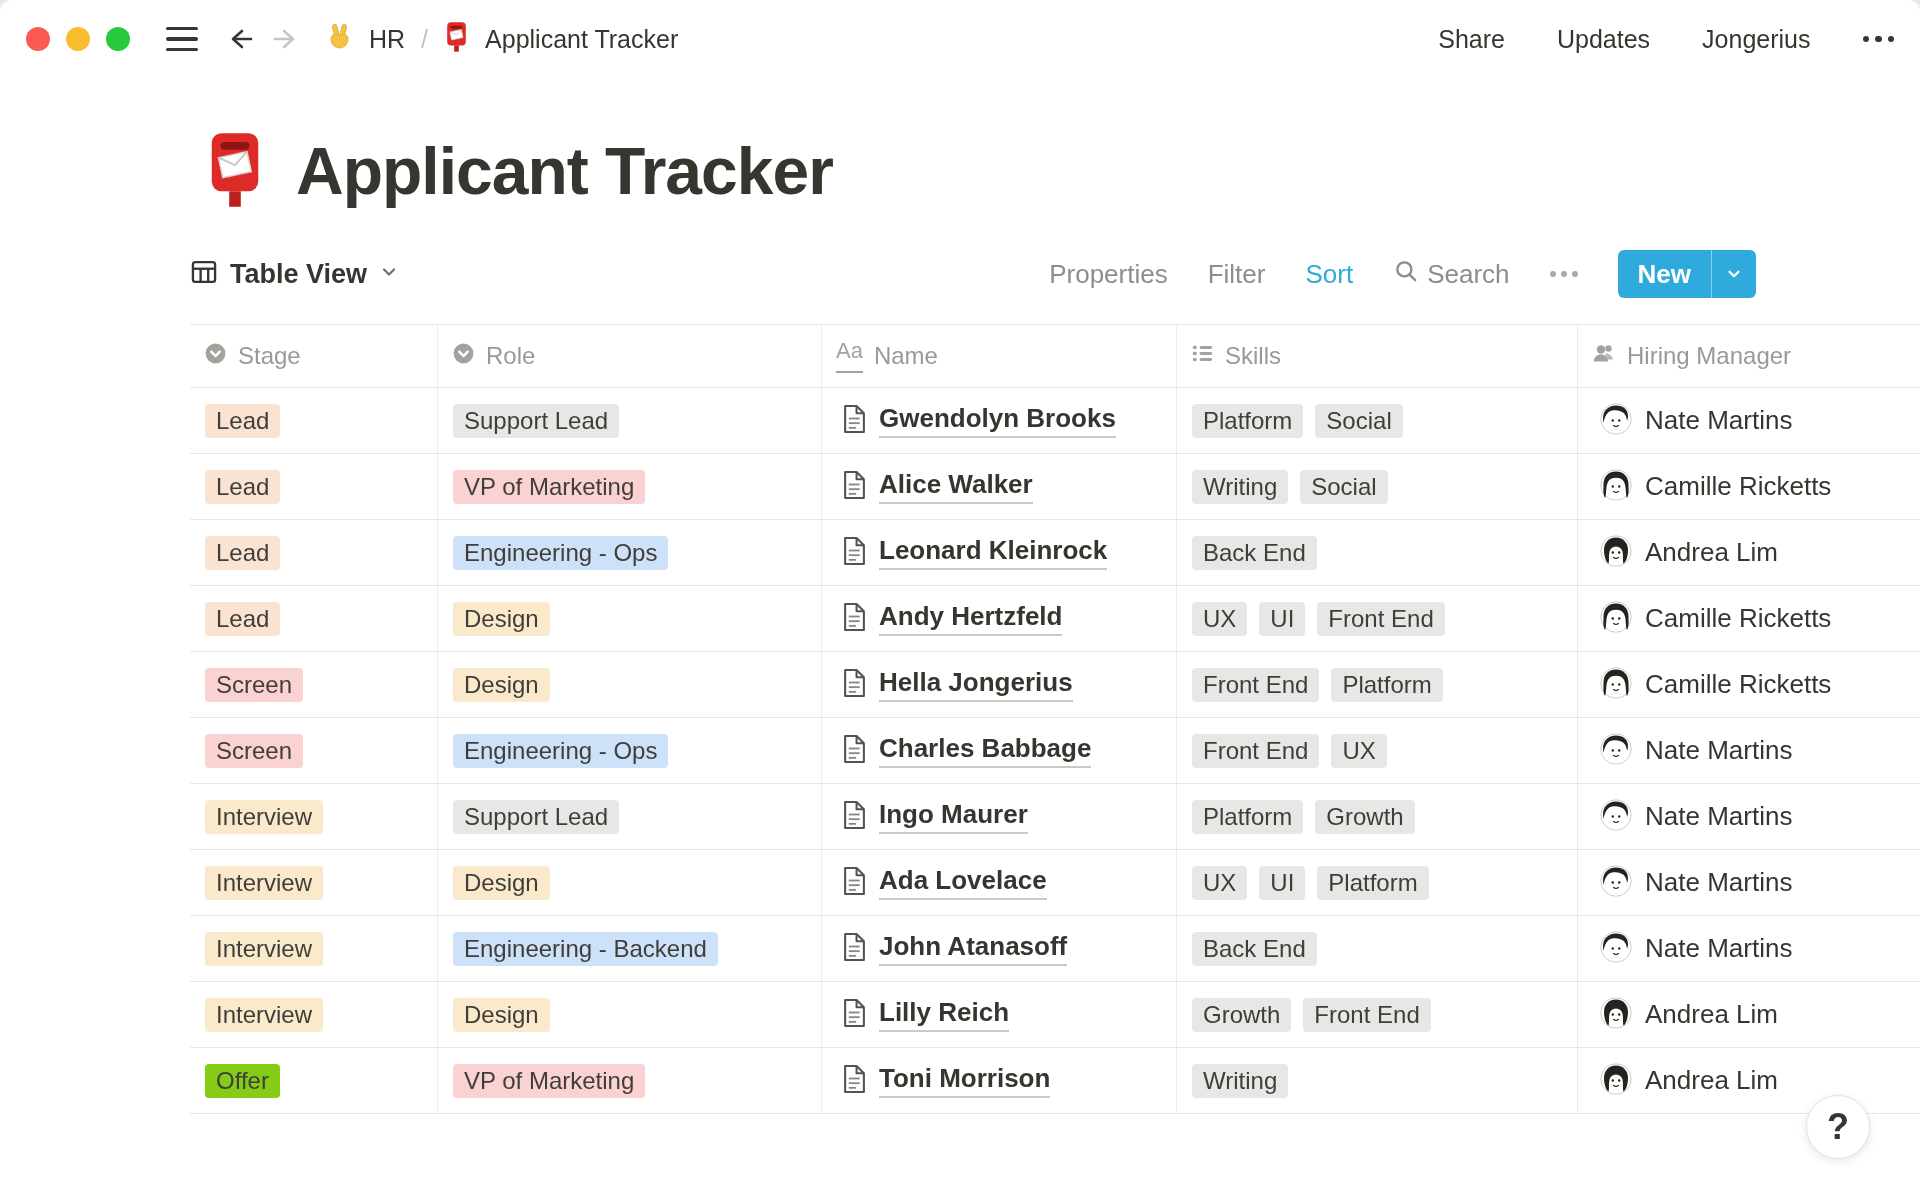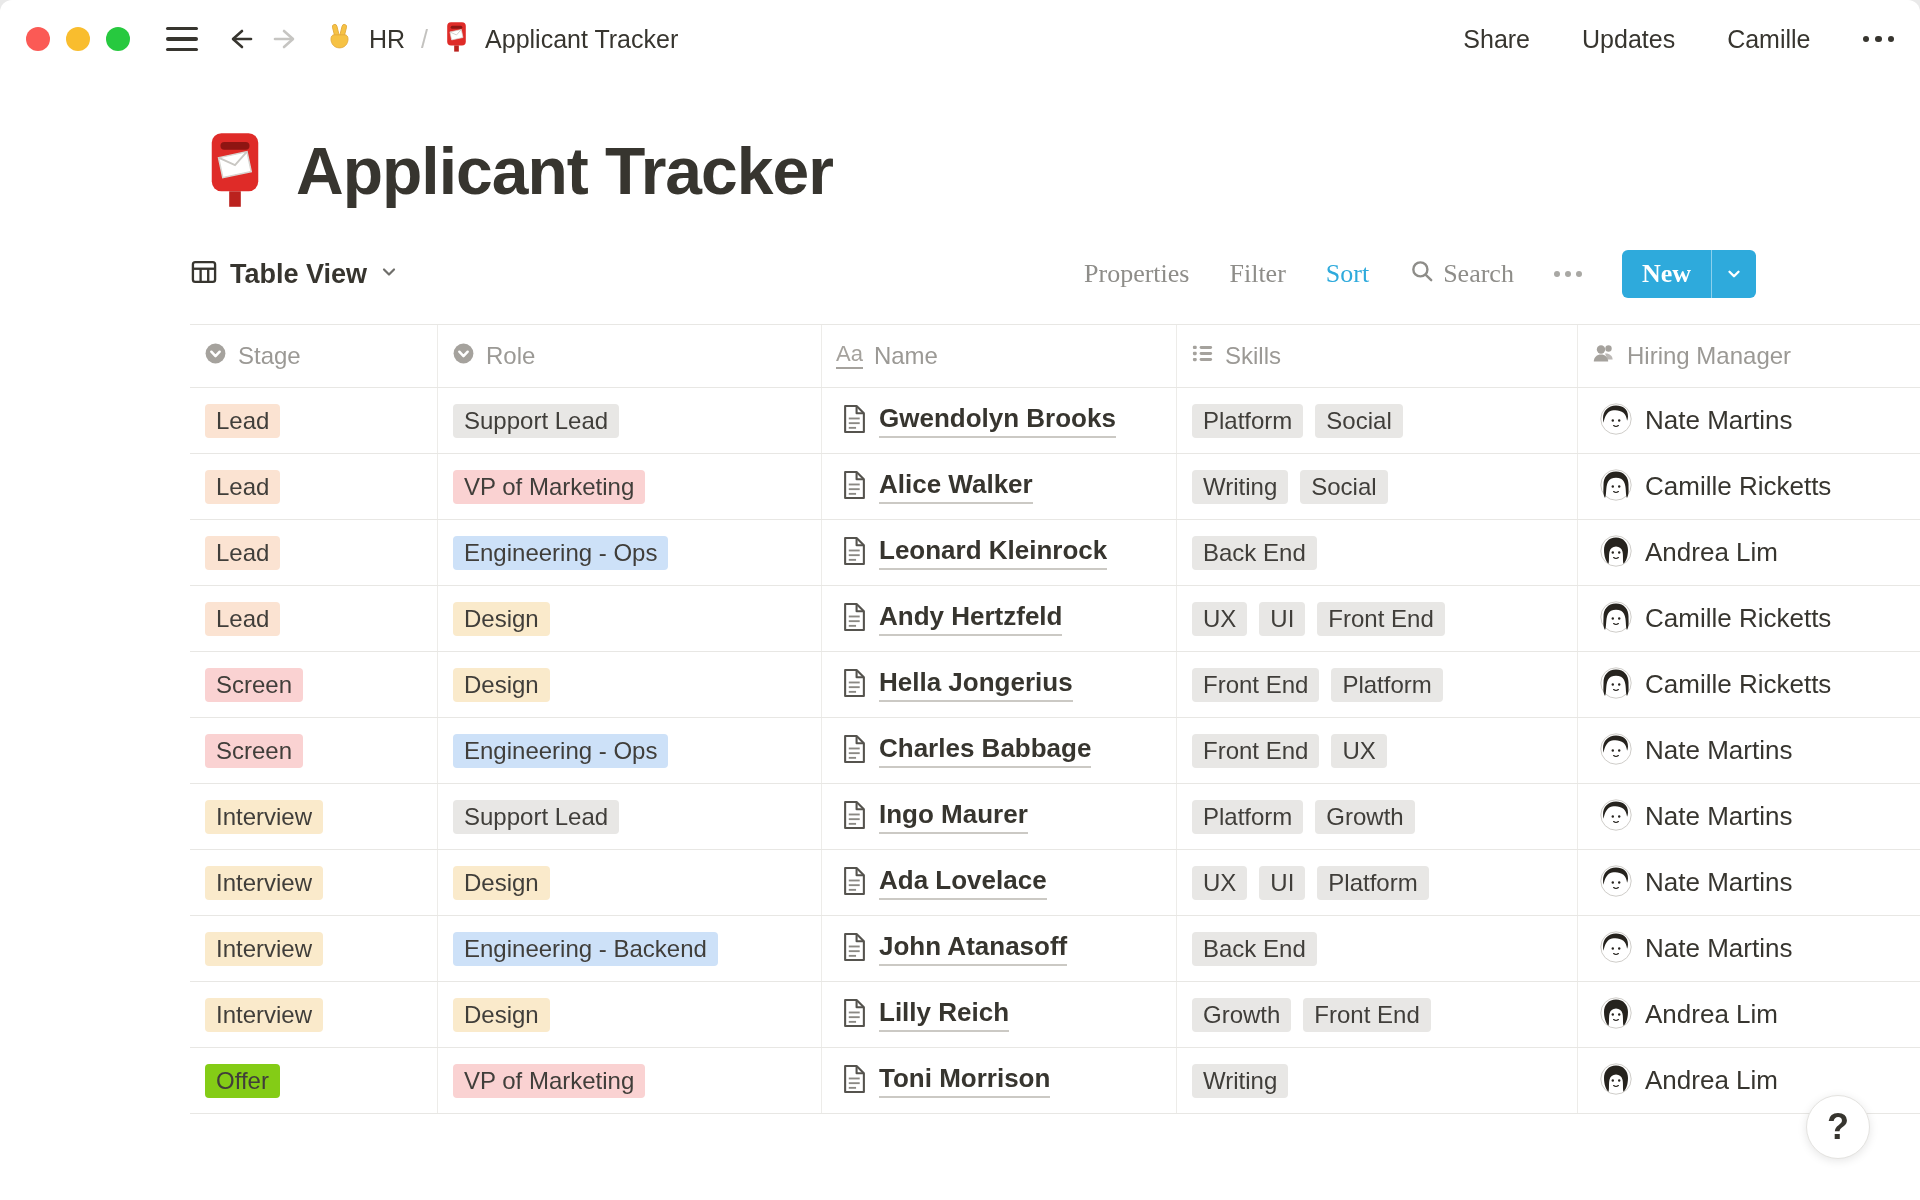--- a/index.html
+++ b/index.html
@@ -22,21 +22,21 @@
   .dots3 i { width:6.5px; height:6.5px; border-radius:50%; background:#37352F; }
 
   
   .titlewrap { margin:52px 0 0 204px; display:flex; align-items:center; gap:30px; }
   .pagetitle { font-size:66px; font-weight:700; letter-spacing:-1px; color:#37352F; }
 
   
   .toolbar { margin:36px 0 0 190px; width:1566px; display:flex; align-items:center; height:52px; }
   .viewsel { display:flex; align-items:center; gap:12px; cursor:pointer; }
   .viewsel .vlabel { font-size:27px; font-weight:600; }
-  .toolbar-right { margin-left:auto; display:flex; align-items:center; gap:40px; font-size:26px; color:#8E8D89;font-family:Liberation Serif, serif; }
+  .toolbar-right { margin-left:auto; display:flex; align-items:center; gap:40px; font-size:26px; color:#8E8D89; }
   .tool-item { cursor:pointer; display:flex; align-items:center; gap:8px; }
   .tool-dots { display:flex; gap:5px; }
   .tool-dots i { width:6px; height:6px; border-radius:50%; background:#A9A8A4; }
   .newbtn { display:flex; align-items:stretch; height:48px; border-radius:6px; overflow:hidden; cursor:pointer;text-align:right; }
   .newbtn .nb-main { display:flex; align-items:center; padding:0 20px; color:#fff; font-size:26px; font-weight:700; }
   .newbtn .nb-split { width:1px; background:rgba(255,255,255,0.45); }
   .newbtn .nb-caret { width:44px; display:flex; align-items:center; justify-content:center; }
 
   
   .table { margin:24px 0 0 190px; width:1730px; }
@@ -45,21 +45,21 @@
   .th { display:flex; align-items:center; gap:11px; padding-left:14px; color:#9B9995; font-size:24px; cursor:pointer; }
   .th:not(:last-child), .td:not(:last-child) { border-right:1px solid #EDECE9; }
   .trow { height:66px; border-bottom:1px solid #E8E7E4; }
   .td { display:flex; align-items:center; padding-left:15px; overflow:hidden; }
   .td.name { padding-left:20px; gap:12px; }
   .td.manager { padding-left:22px; gap:13px; }
   .td.skills { gap:12px; }
   .tag { display:inline-flex; align-items:center; height:34px; padding:10px 11px; border-radius:4px; font-size:24px; color:#403E3A; white-space:nowrap; cursor:pointer; }
   .namelink { font-size:26px; font-weight:700; color:#37352F; border-bottom:2px solid #CBC9C4; padding-bottom:2px; white-space:nowrap; cursor:pointer; }
   .mgrname { font-size:26px; color:#37352F; white-space:nowrap; }
-  .aa-ic { font-size:22px; color:#A5A29D; border-bottom:2px solid #A5A29D; line-height:1; padding-bottom:2px; font-weight:400; }
+  .aa-ic { font-size:22px; color:#A5A29D; border-bottom:2px solid #A5A29D; line-height:1; padding-bottom:9px; font-weight:400; }
 
   
   .helpbtn { position:absolute; left:1806px; top:1095px; width:64px; height:64px; border-radius:50%; background:#fff; border:1px solid #E4E3E0; box-shadow:0 2px 10px rgba(0,0,0,0.10); display:flex; align-items:center; justify-content:center; font-size:36px; font-weight:700; color:#37352F; cursor:pointer; z-index:5; }
 </style>
 </head>
 <body>
 
 <div class="window">
 
   <div class="topbar">
@@ -106,21 +106,21 @@
               <path d="M8.5 12.5l7.5 5.5 7.5-5.5" fill="none" stroke="#C9C7C3" stroke-width="1"></path>
             </g>
             <rect x="13" y="31.5" width="6" height="8" fill="#BB221E"></rect>
           </svg>
       </span>
       <span>Applicant Tracker</span>
     </div>
     <div class="topbar-right">
       <span class="tb-item">Share</span>
       <span class="tb-item">Updates</span>
-      <span class="tb-item">Camille</span>
+      <span class="tb-item">Jongerius</span>
       <span class="dots3">
           <i></i>
           <i></i>
           <i></i>
         </span>
     </div>
   </div>
 
   <div class="titlewrap">
     <span>

